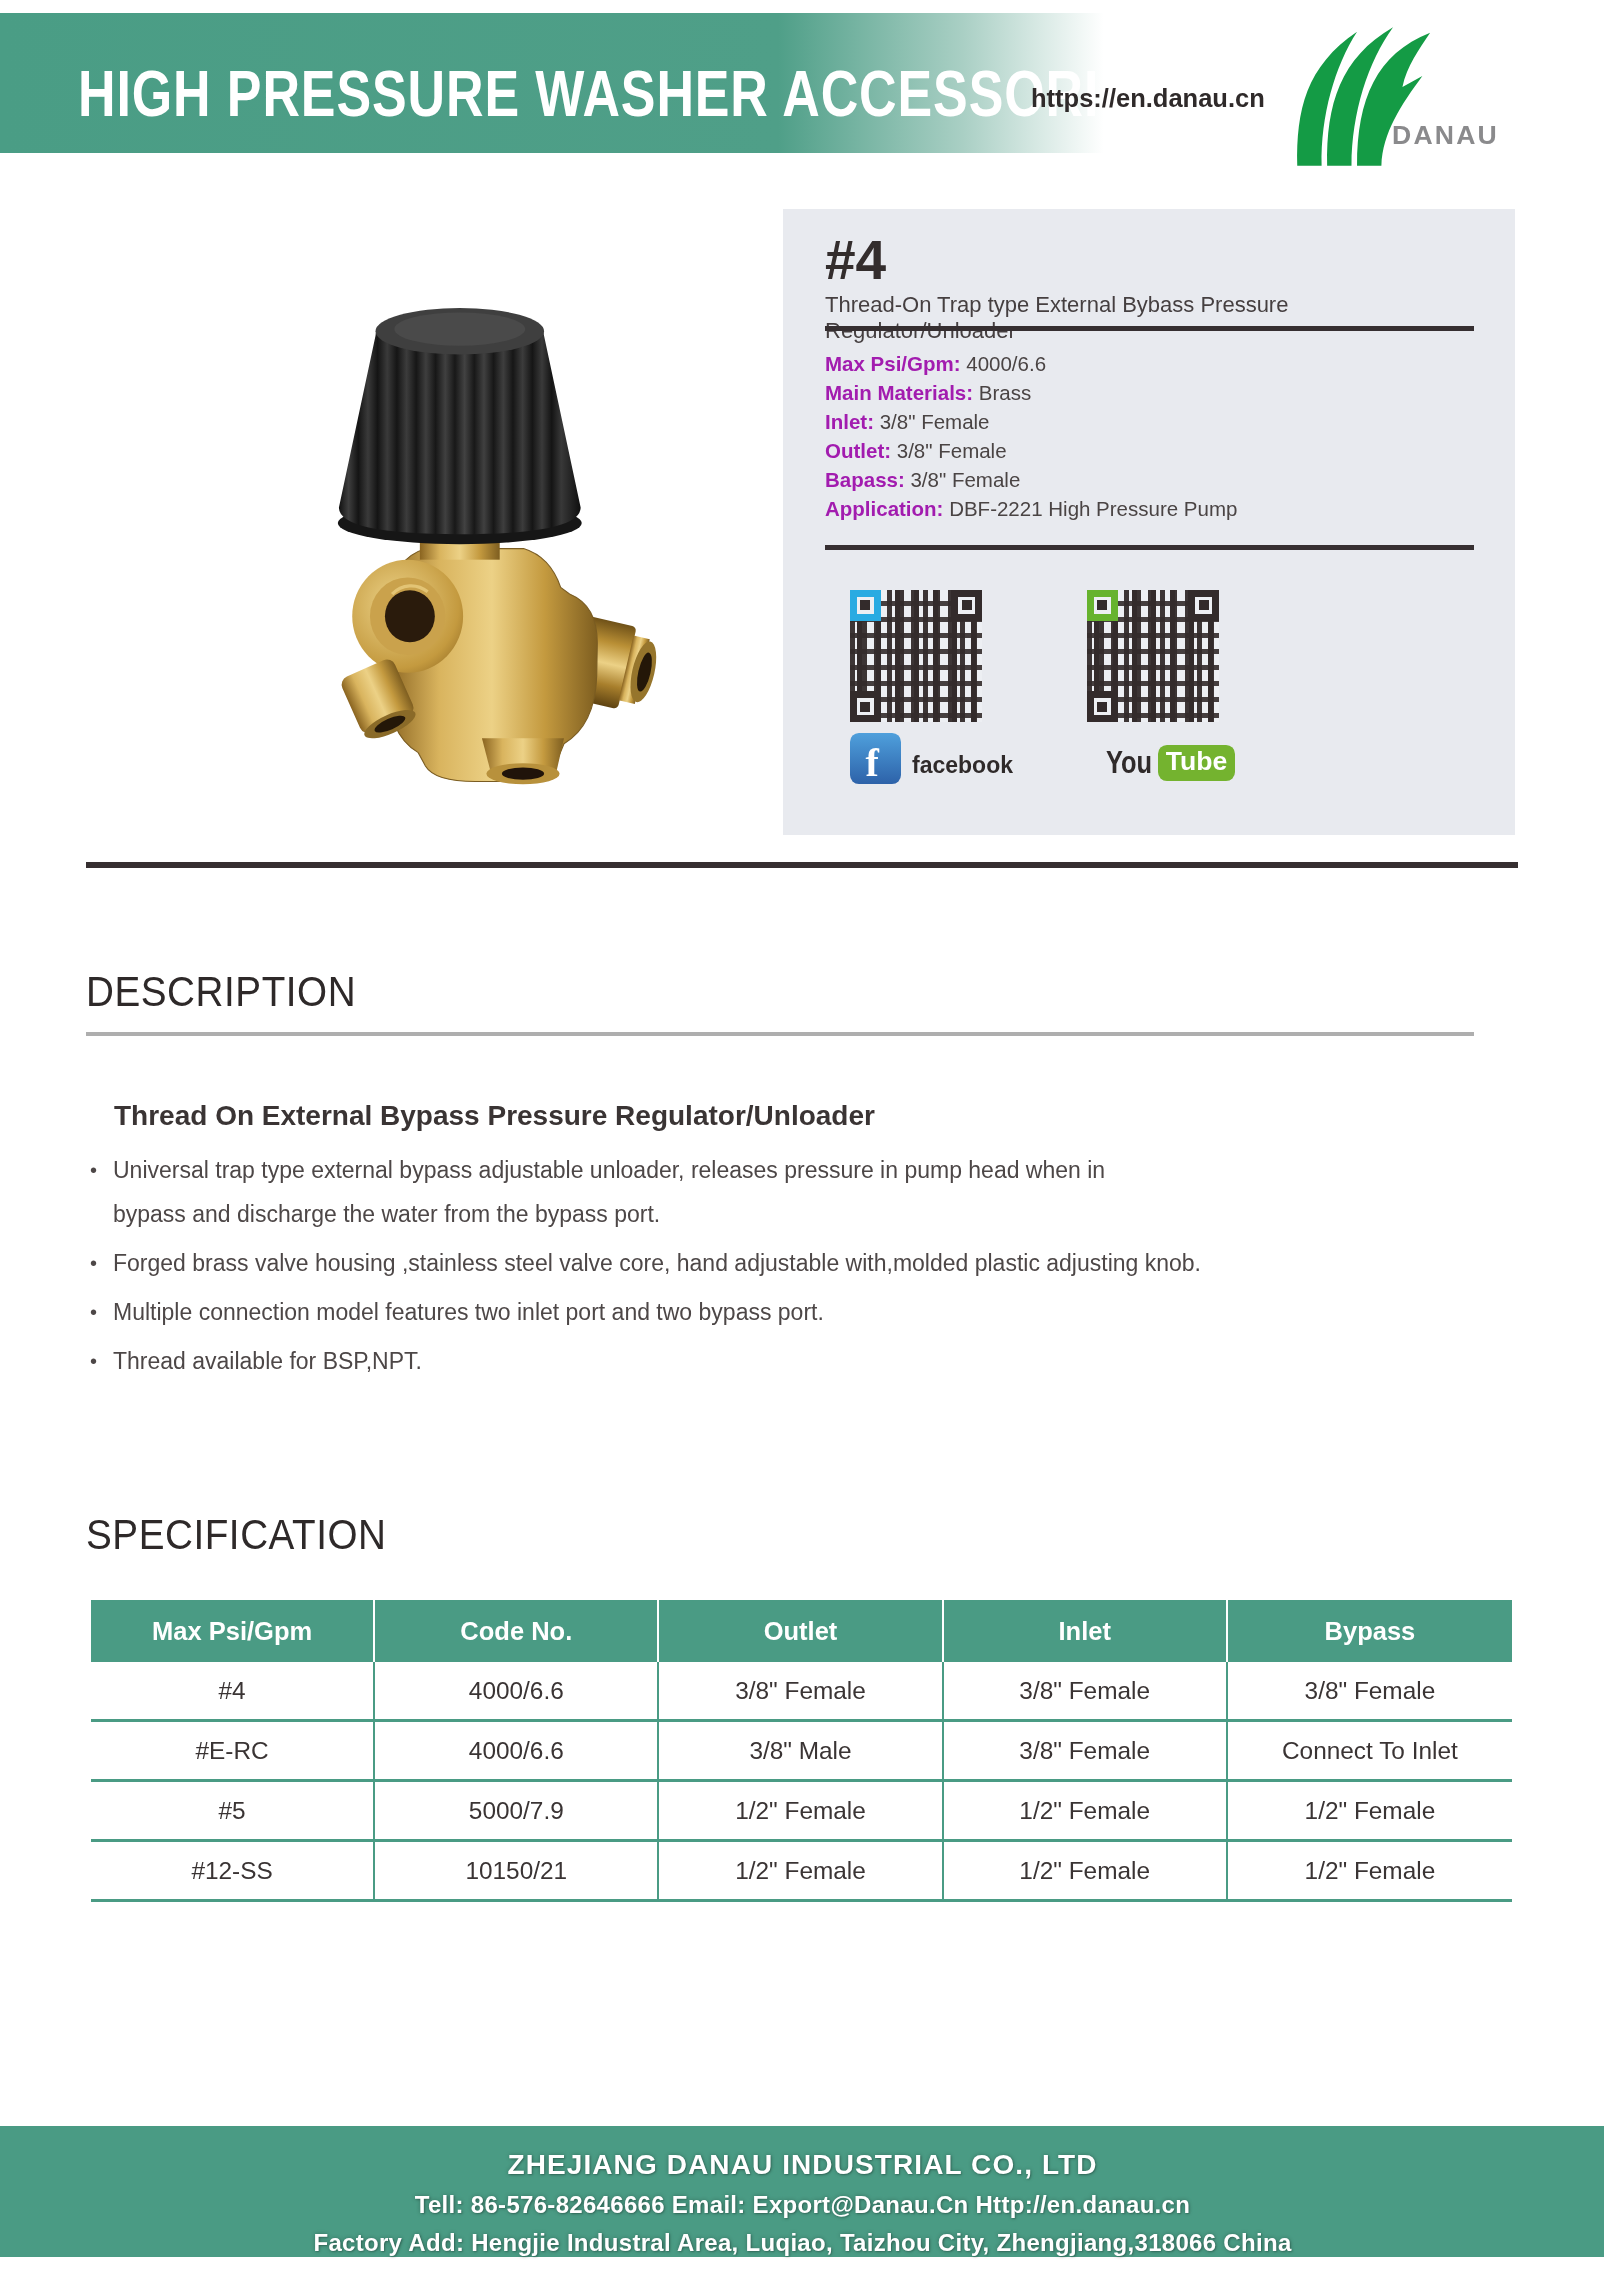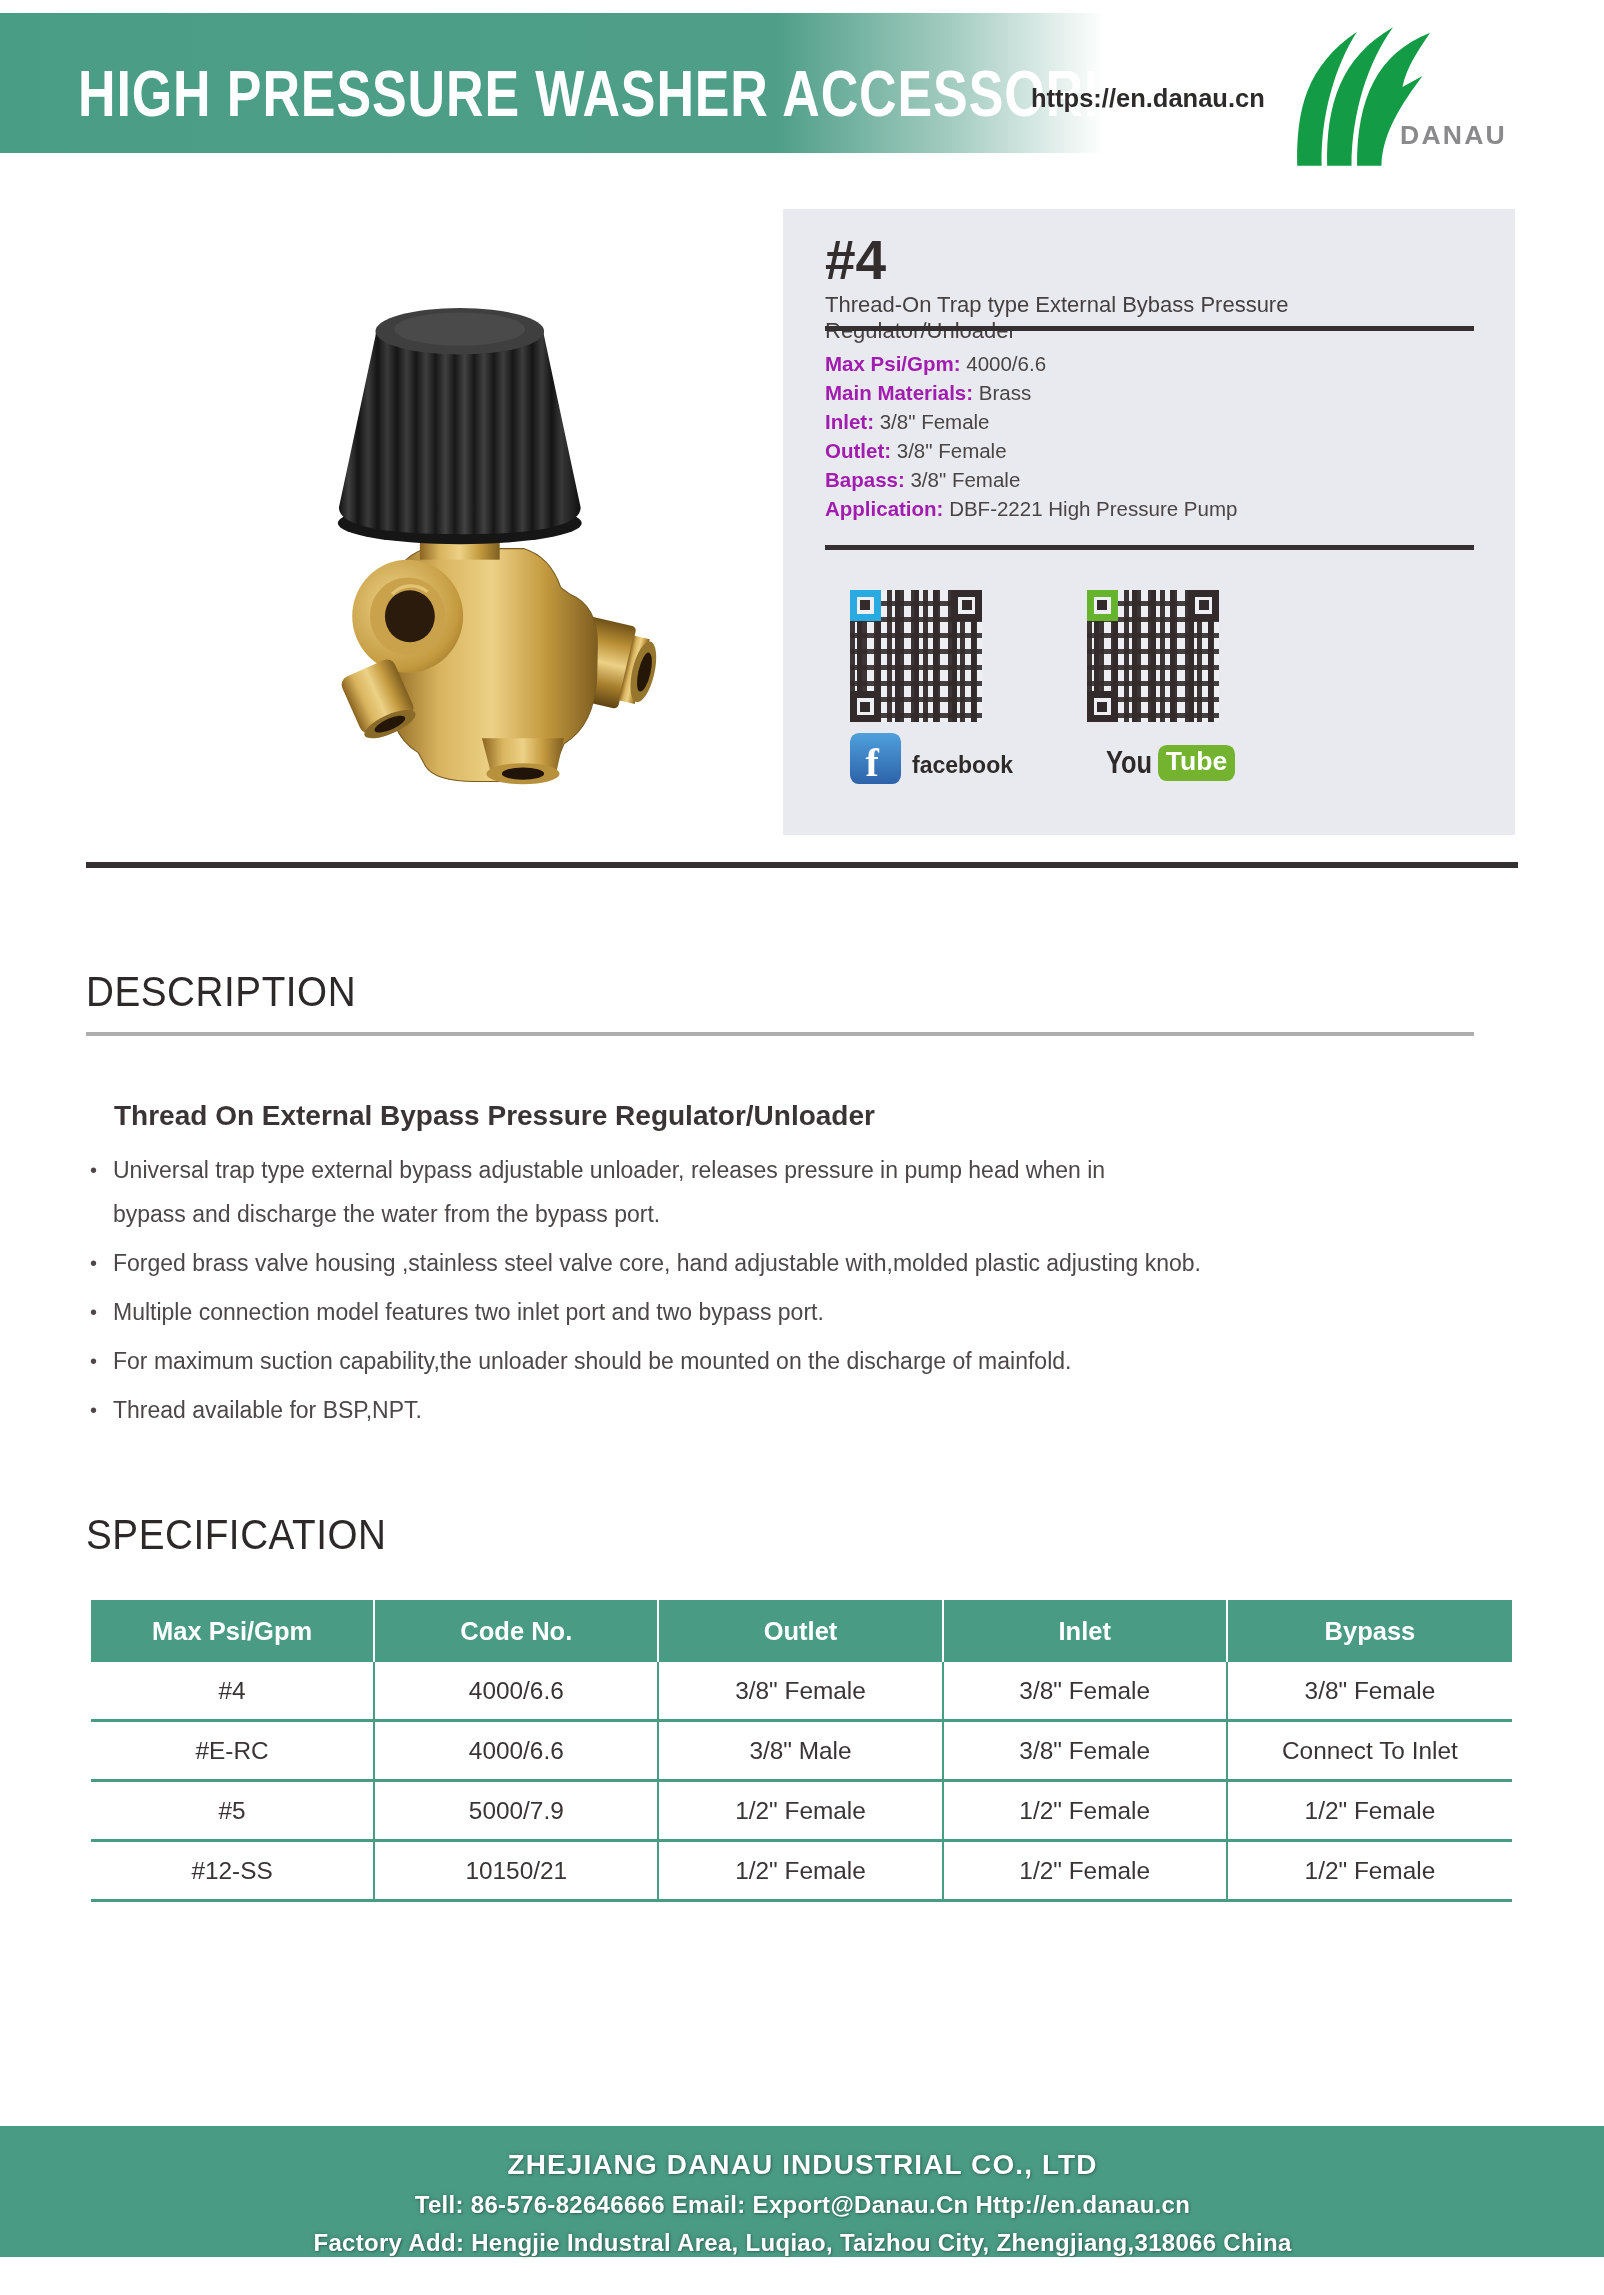--- a/index.html
+++ b/index.html
@@ -8,21 +8,21 @@
 
   
   .banner{position:absolute;left:0;top:12.7px;width:1415px;height:140px;
           background:linear-gradient(90deg,#4a9d85 0%,#4f9f88 55%,#a9cfc4 68%,#ffffff 78%);}
   .banner-title{position:absolute;left:78px;top:48px;font-size:65px;font-weight:700;
                 color:#ffffff;line-height:1;letter-spacing:1.1px;white-space:nowrap;
                 display:inline-block;transform:scaleX(.80);transform-origin:left center;}
   .banner-url{position:absolute;left:1031px;top:71px;font-size:25.5px;font-weight:700;
               color:#2f2a2a;white-space:nowrap;}
   .brand{position:absolute;left:1274px;top:14.4px;width:310px;height:139px;}
-  .brand-name{position:absolute;left:126px;top:93px;font-size:26.6px;font-weight:700;
+  .brand-name{position:absolute;left:118px;top:93px;font-size:26.6px;font-weight:700;
               letter-spacing:2.2px;color:#8a8a8c;}
 
   
   .valve{position:absolute;left:299px;top:288px;width:377px;height:499px;}
 
   .panel{position:absolute;left:783px;top:209px;width:732px;height:626px;background:#e8eaef;}
   .panel-code{position:absolute;left:42px;top:24.4px;font-size:55px;font-weight:700;color:#332d2d;line-height:1;}
   .panel-sub{position:absolute;left:42px;top:83px;width:659px;font-size:22px;color:#453f40;line-height:1.2;}
   .panel-rule{position:absolute;left:42px;width:649px;height:5px;background:#362f31;}
   .rule-1{top:117px;} .rule-2{top:336px;}
@@ -241,21 +241,20 @@
 
   <div class="page-rule"></div>
   <div class="sec-heading h-desc">DESCRIPTION</div>
   <div class="desc-rule"></div>
   <div class="desc-sub">Thread On External Bypass Pressure Regulator/Unloader</div>
 
   <ul class="bullets">
     <li class="wide">Universal trap type external bypass adjustable unloader, releases pressure in pump head when in bypass and discharge the water from the bypass port.</li>
     <li>Forged brass valve housing ,stainless steel valve core, hand adjustable with,molded plastic adjusting knob.</li>
     <li>Multiple connection model features two inlet port and two bypass port.</li>
-    <li>For maximum suction capability,the unloader should be mounted on the discharge of mainfold.</li>
     <li>Thread available for BSP,NPT.</li>
   </ul>
 
   <div class="sec-heading h-spec">SPECIFICATION</div>
 
   <div class="spec-table">
     <div class="t-head">
       <div class="cell">Max Psi/Gpm</div>
       <div class="cell">Code No.</div>
       <div class="cell">Outlet</div>

